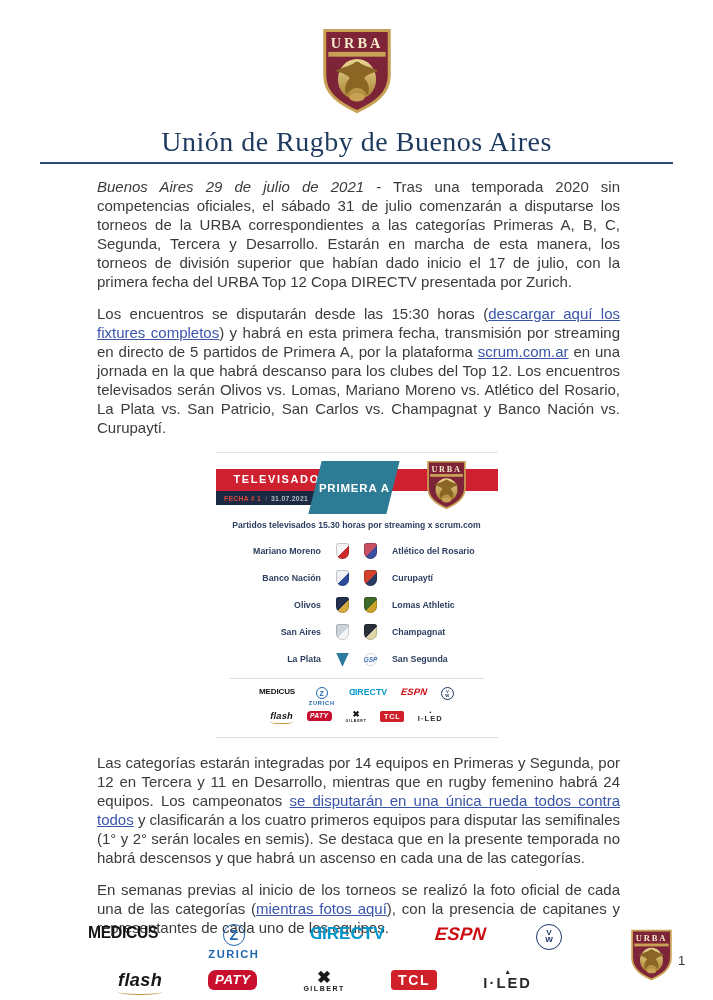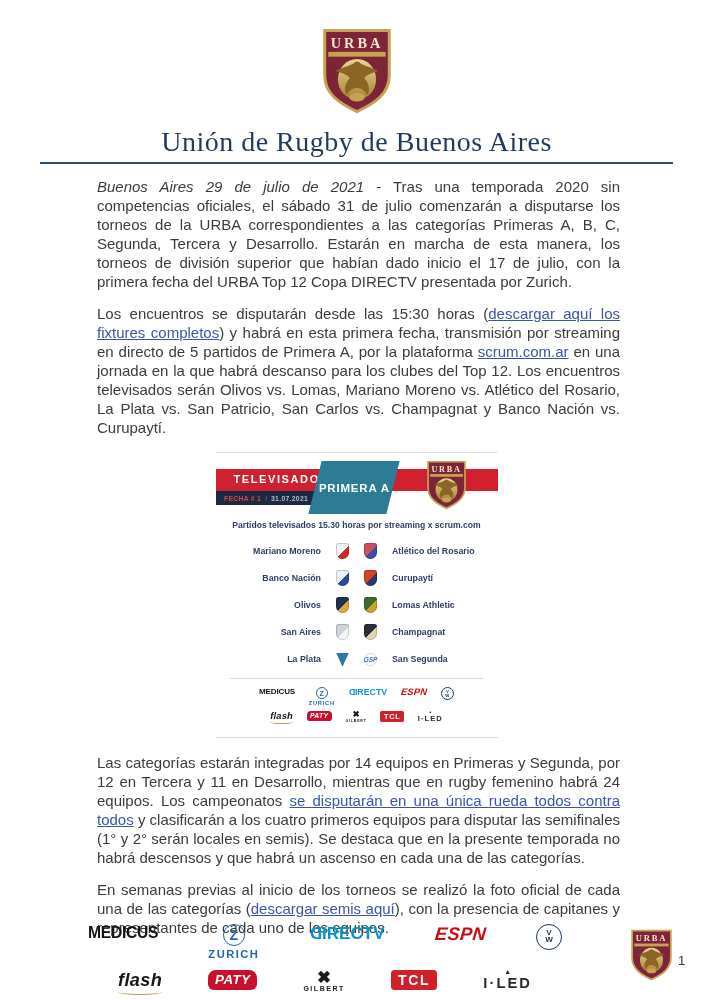--- a/index.html
+++ b/index.html
@@ -217,21 +217,21 @@
           <div class="sp">
             <span class="tri" style="color:#2a2a2a">▲</span>
             <span class="iled" style="color:#2a2a2a">I·LED</span>
           </div>
         </div>
     </div>
   </figure>
 
   <div class="body-copy">
     <p class="para" style="margin-top:15px;"><span class="seg-normal">Las categorías estarán integradas por 14 equipos en Primeras y Segunda, por 12 en Tercera y 11 en Desarrollo, mientras que en rugby femenino habrá 24 equipos. Los campeonatos </span><a class="seg-link" href="#">se disputarán en una única rueda todos contra todos</a><span class="seg-normal"> y clasificarán a los cuatro primeros equipos para disputar las semifinales (1° y 2° serán locales en semis). Se destaca que en la presente temporada no habrá descensos y que habrá un ascenso en cada una de las categorías.</span></p>
-    <p class="para"><span class="seg-normal">En semanas previas al inicio de los torneos se realizó la foto oficial de cada una de las categorías (</span><a class="seg-link" href="#">descargar semis aquí</a><span class="seg-normal">), con la presencia de capitanes y representantes de cada uno de los equipos.</span></p>
+    <p class="para"><span class="seg-normal">En semanas previas al inicio de los torneos se realizó la foto oficial de cada una de las categorías (</span><a class="seg-link" href="#">mientras fotos aquí</a><span class="seg-normal">), con la presencia de capitanes y representantes de cada uno de los equipos.</span></p>
   </div>
 
   <footer>
     <div class="sponsors-large">
       <div class="sp-row">
           <div class="sp">
             <span class="sp-word" style="color:#141414">MEDICUS</span>
           </div>
           <div class="sp">
             <span class="z-circ" style="color:#2167ae;border-color:#2167ae">Z</span>

